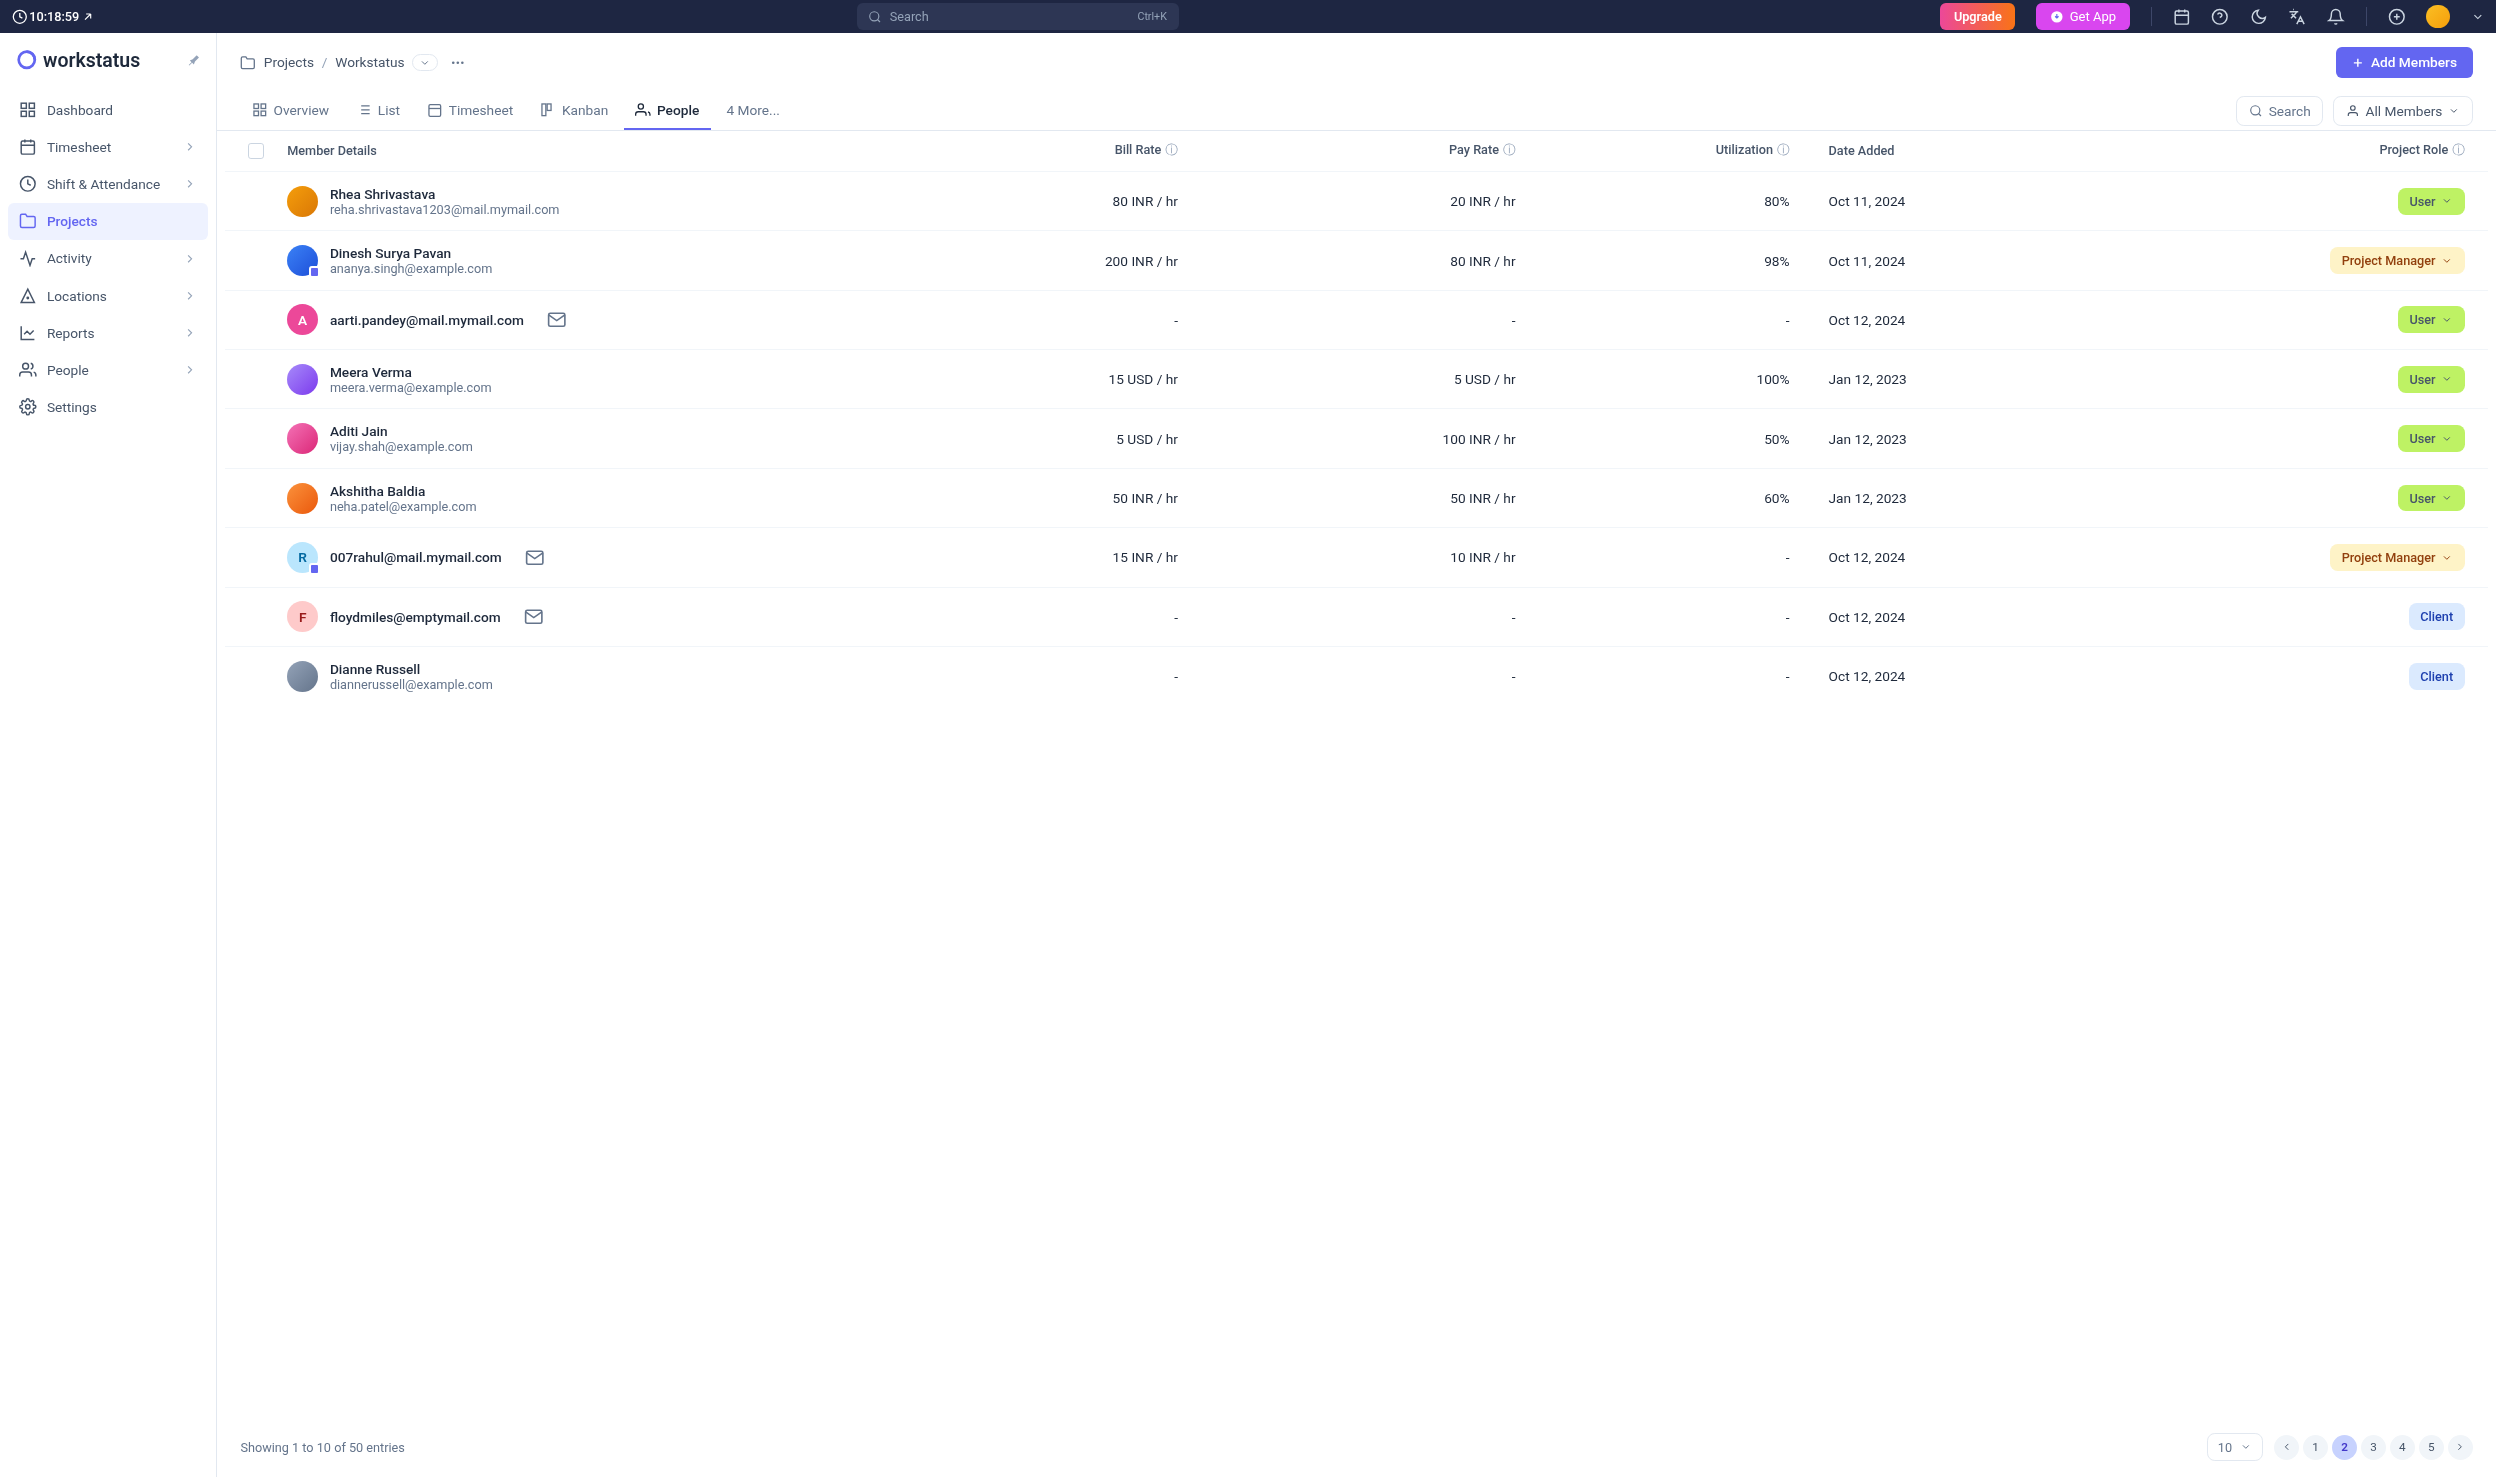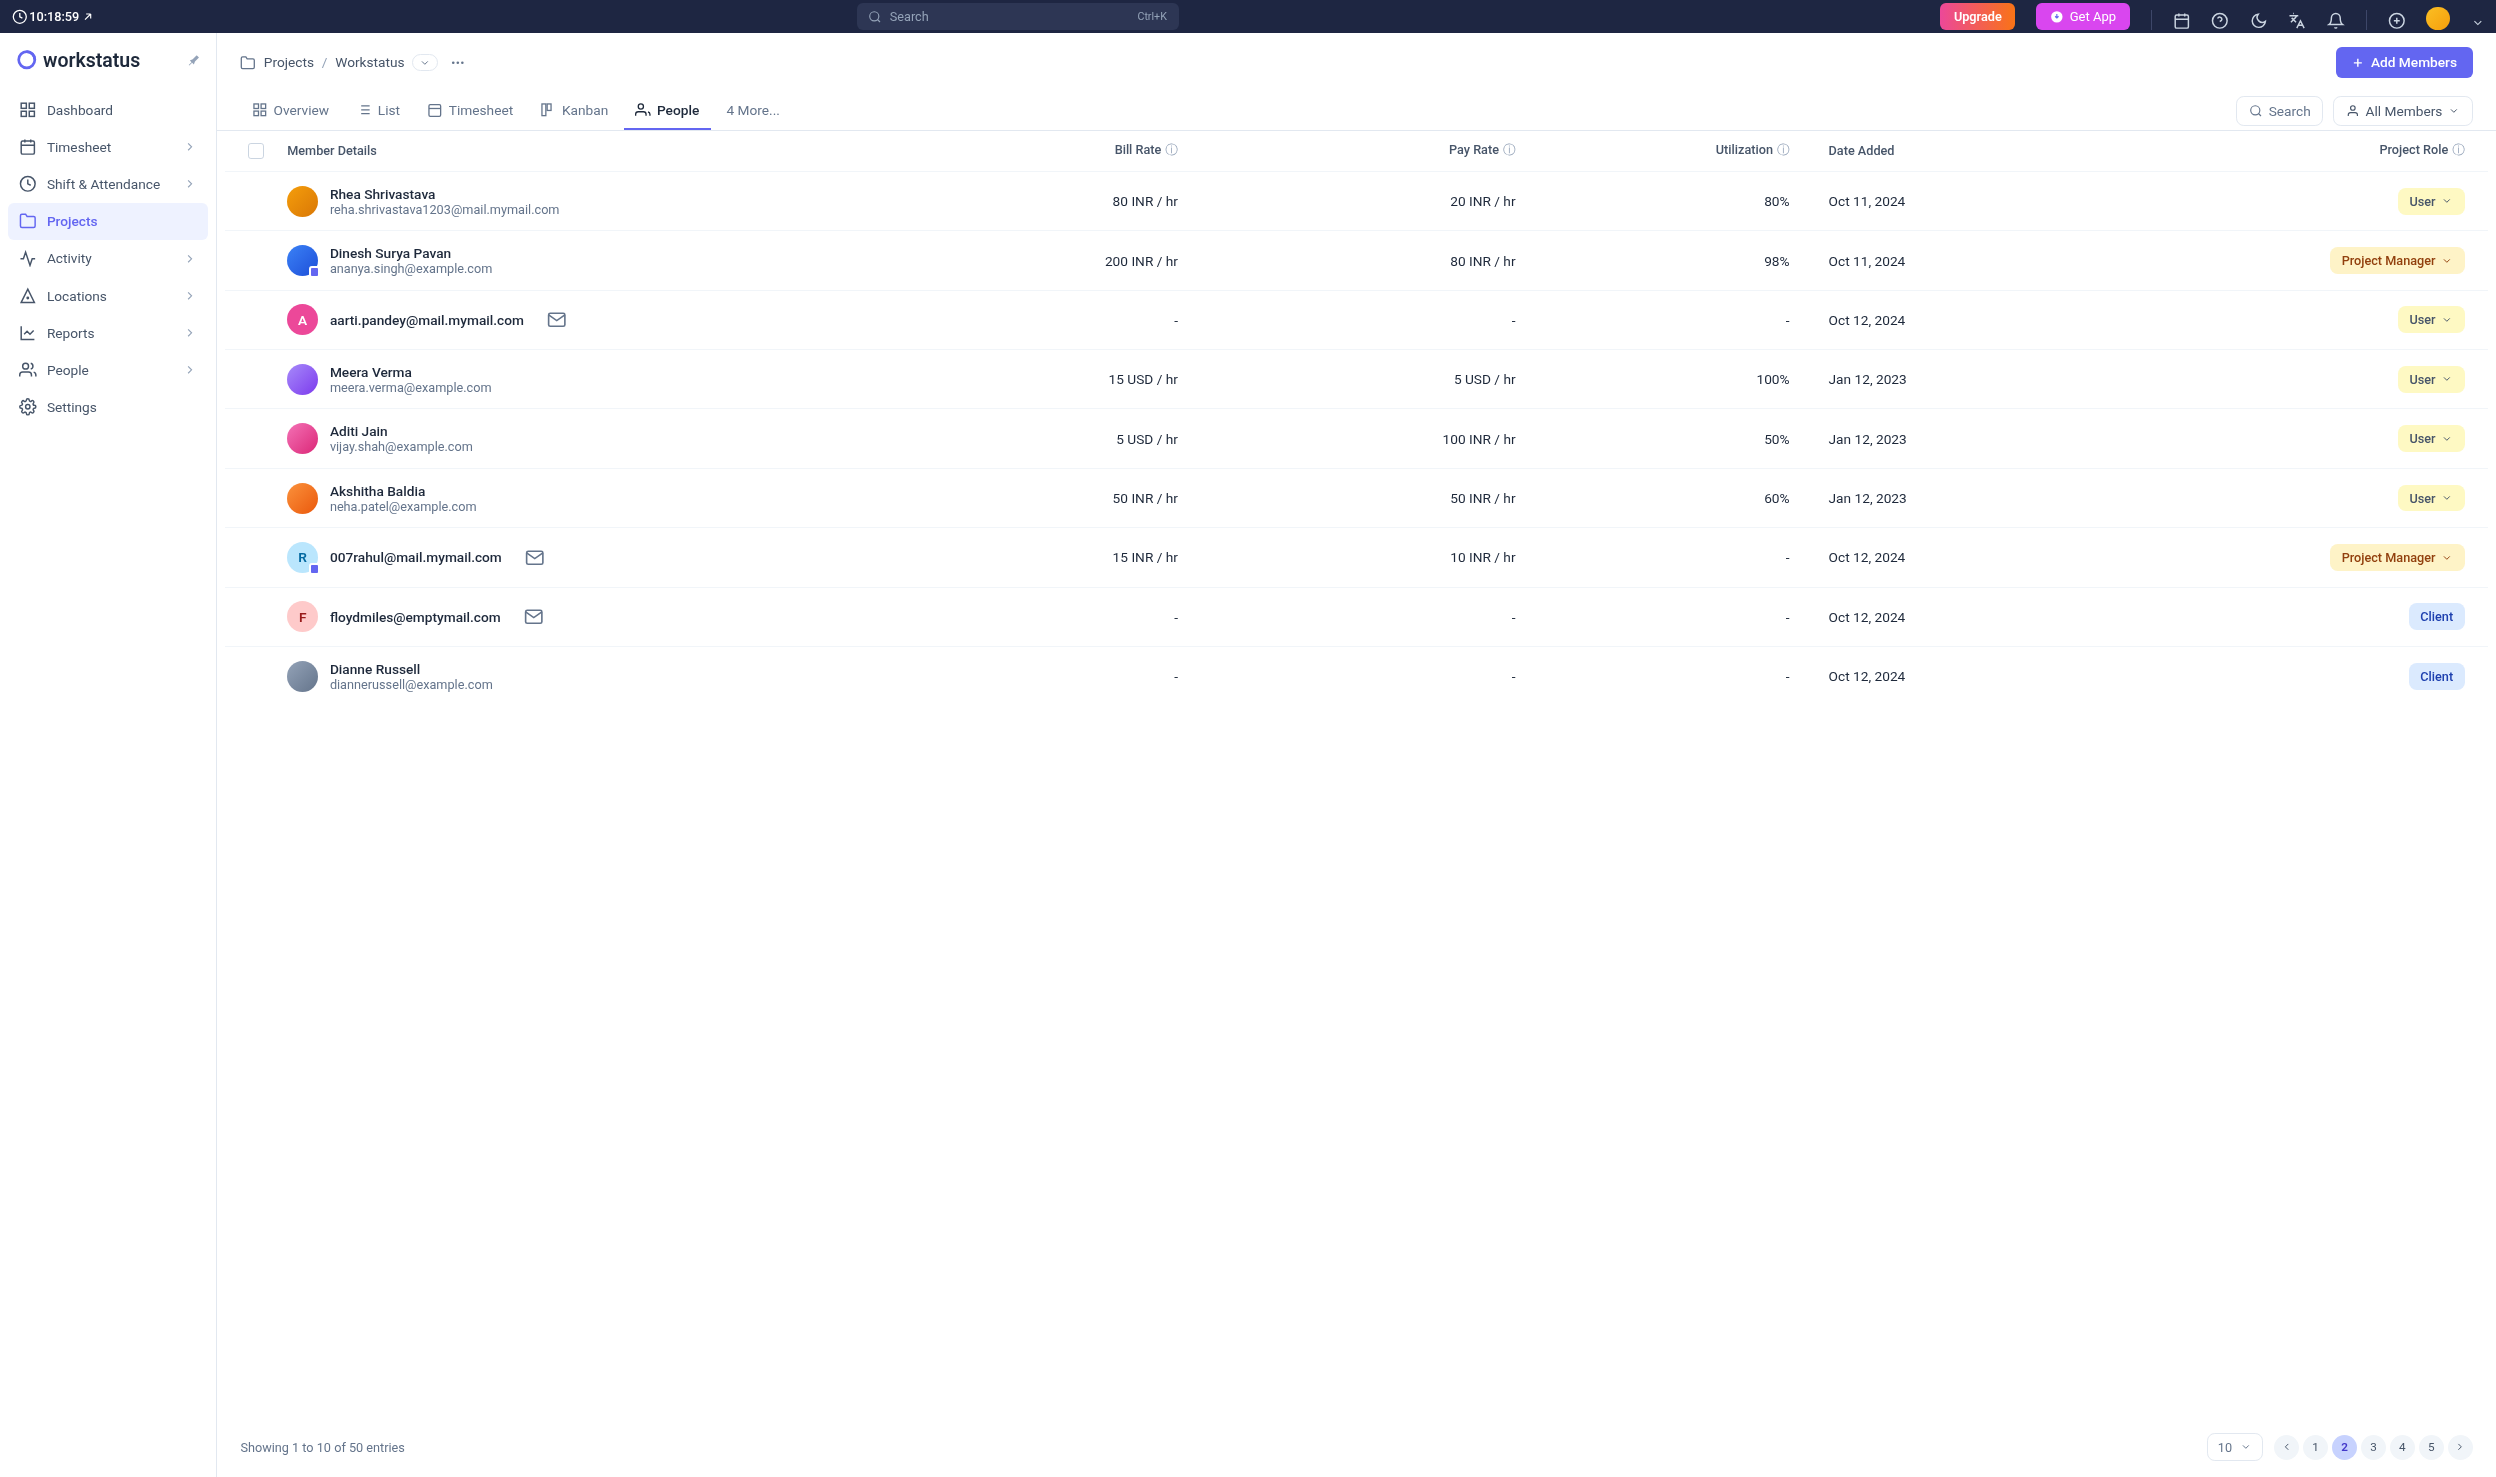--- a/index.html
+++ b/index.html
@@ -2,21 +2,21 @@
 <html><head>
 <meta charset="utf-8">
 <style>
 *{box-sizing:border-box;margin:0;padding:0;font-family:-apple-system,BlinkMacSystemFont,"Segoe UI",Roboto,sans-serif}
 body{background:#fff;color:#1e293b;font-size:13.7px}
 .topbar{height:33px;background:#1e2642;display:flex;align-items:center;padding:0 11.7px;color:#fff;gap:11.7px}
 .topbar-left{display:flex;align-items:center;gap:2px;font-size:12.7px;font-weight:500}
 .topbar-center{flex:1;display:flex;justify-content:center}
 .search-global{display:flex;align-items:center;gap:7.8px;background:#2d3654;border-radius:5.9px;padding:5.9px 11.7px;width:322px;color:#94a3b8;font-size:12.7px}
 .search-global .kbd{margin-left:auto;font-size:10.7px}
-.topbar-right{display:flex;align-items:flex-end;gap:21px}
+.topbar-right{display:flex;align-items:center;gap:21px}
 .btn-upgrade{background:linear-gradient(90deg,#ec4899,#f97316);color:#fff;border:none;padding:5.9px 13.7px;border-radius:5.9px;font-weight:600;font-size:12.7px;cursor:pointer}
 .btn-getapp{background:#d946ef;color:#fff;border:none;padding:5.9px 13.7px;border-radius:5.9px;font-weight:400;font-size:13px;cursor:pointer;display:flex;align-items:center;gap:5.9px}
 .topbar-icon{color:#cbd5e1;cursor:pointer;display:flex;align-items:center}
 .avatar-top{width:23.4px;height:23.4px;border-radius:50%;background:linear-gradient(135deg,#fbbf24,#f59e0b)}
 .divider-v{width:1px;height:19.5px;background:#3d4668}
 
 .layout{display:flex;height:calc(100vh - 33px)}
 .sidebar{width:217px;border-right:1px solid #e2e8f0;padding:15.6px 7.8px;display:flex;flex-direction:column;gap:3.9px}
 .logo{display:flex;align-items:center;gap:5.9px;padding:0 7.8px 15.6px;font-size:19.5px;font-weight:600;color:#1e293b}
 .logo-mark{color:#6366f1;font-size:21.5px}
@@ -61,21 +61,21 @@
 .avatar.img6{background:linear-gradient(135deg,#fb923c,#ea580c)}
 .avatar.img7{background:#bae6fd;color:#0369a1}
 .avatar.img8{background:#fecaca;color:#991b1b}
 .avatar.img9{background:linear-gradient(135deg,#94a3b8,#64748b)}
 .badge-dot{position:absolute;bottom:-2px;right:-2px;width:11.7px;height:11.7px;background:#6366f1;border:2px solid #fff;border-radius:2.9px}
 .member-info{display:flex;align-items:center;gap:11.7px}
 .member-text .name{font-weight:500;color:#1e293b;font-size:13.7px}
 .member-text .email{color:#64748b;font-size:12.7px}
 .mail-icon{color:#64748b;margin-left:11.7px;cursor:pointer}
 .role-chip{display:inline-flex;align-items:center;gap:5.9px;padding:5.9px 11.7px;border-radius:7.8px;font-size:12.7px;font-weight:500;cursor:pointer}
-.role-user{background:#fef9c3;color:#475569}
+.role-user{background:#bef264;color:#475569}
 .role-pm{background:#fef3c7;color:#92400e}
 .role-client{background:#dbeafe;color:#1e40af}
 
 .footer{display:flex;align-items:center;padding:15.6px 23.4px;font-size:12.7px;color:#64748b}
 .page-size{border:1px solid #e2e8f0;border-radius:7.8px;padding:5.9px 9.8px;margin-left:auto;display:flex;align-items:center;gap:8px;cursor:pointer}
 .pagination{display:flex;align-items:center;gap:3.9px;margin-left:11.7px}
 .page-btn{width:25px;height:25px;border-radius:50%;background:#f1f5f9;color:#475569;display:flex;align-items:center;justify-content:center;cursor:pointer;font-size:11.7px}
 .page-btn.active{background:#c7d2fe;color:#4338ca;font-weight:600}
 .checkbox{width:15.6px;height:15.6px;border:1.5px solid #cbd5e1;border-radius:2.9px;cursor:pointer}
 svg{display:block}

